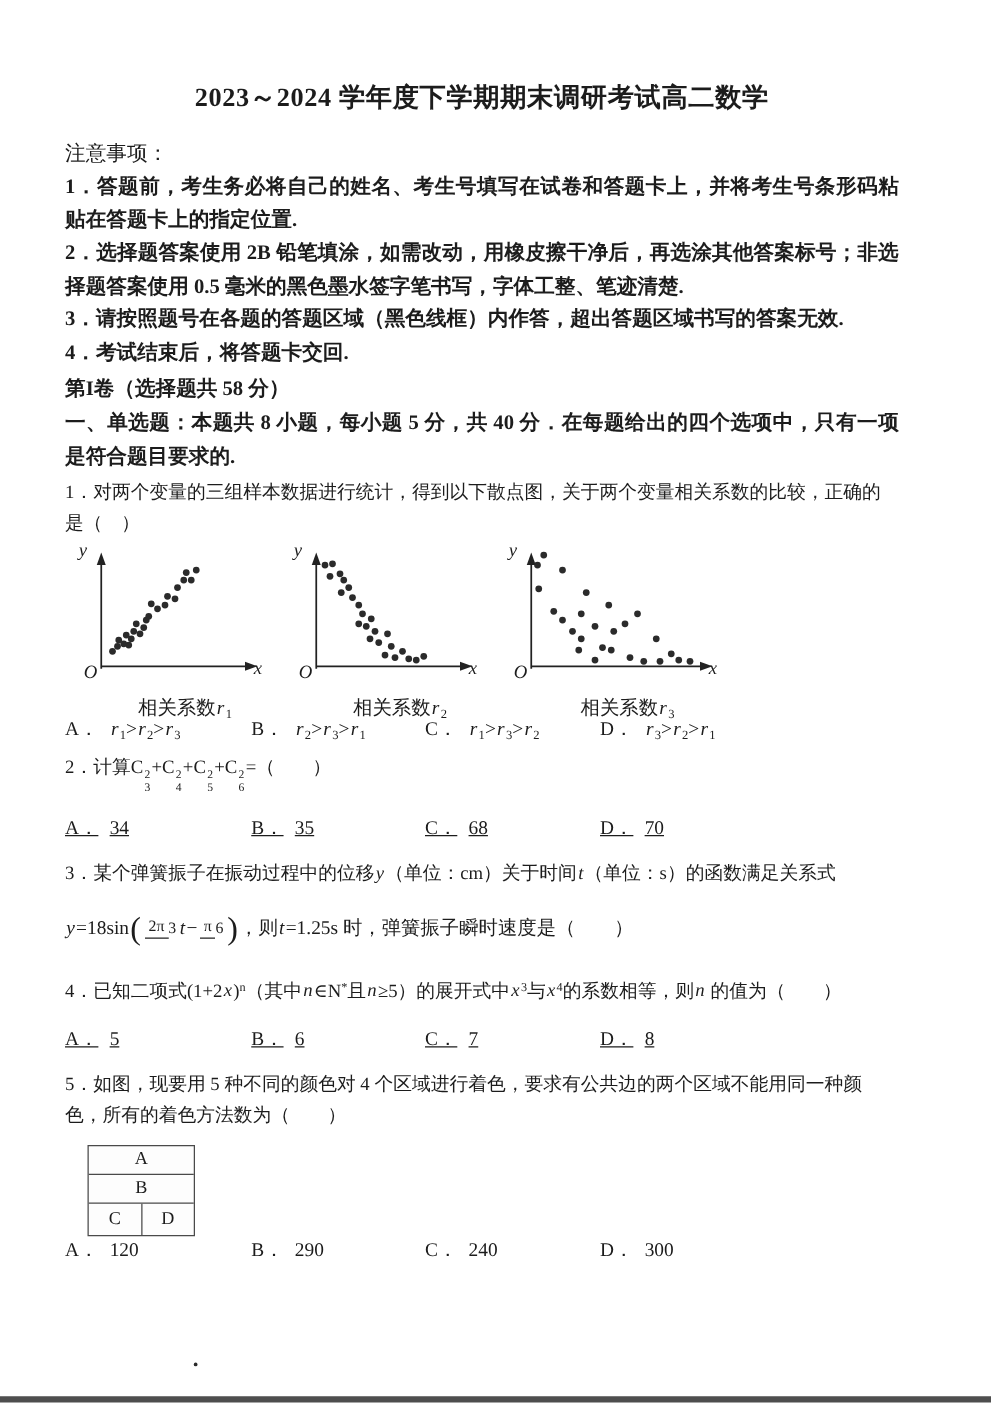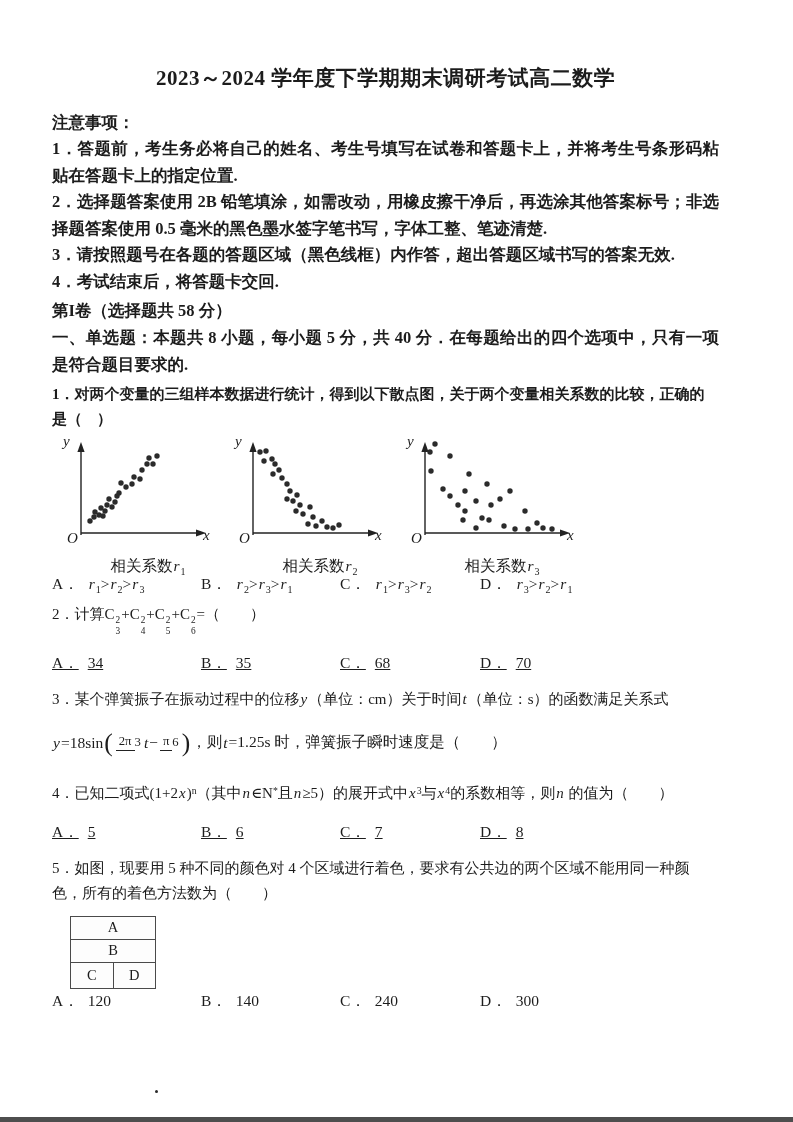--- a/index.html
+++ b/index.html
@@ -3,26 +3,26 @@
 <meta charset="utf-8">
 <style>
   html,body{margin:0;padding:0;}
   body{
     width:793px;height:1122px;position:relative;background:#ffffff;
     font-family:"Liberation Serif","DejaVu Serif",serif;color:#1c1c1c;
     overflow:hidden;
   }
   .content{position:absolute;left:52px;top:64px;width:667px;}
   .doc-title{text-align:center;font-size:21px;font-weight:bold;letter-spacing:.5px;margin:0 0 18px 0;}
-  .notice-heading{font-size:16.5px;font-weight:bold;line-height:26px;margin:0;}
+  .notice-heading{font-size:16.5px;font-weight:normal;line-height:26px;margin:0;}
   .notice-item{font-size:16.5px;font-weight:bold;line-height:26.5px;margin:0;text-align:justify;}
   .part-heading{text-align:left;font-size:16.5px;font-weight:bold;line-height:27px;margin:2px 0 0 0;}
   .sub-heading{font-size:16.5px;font-weight:bold;line-height:27px;margin:0;text-align:justify;}
   .q{font-size:15px;line-height:25px;margin:0;}
-  .q1-stem{margin-top:4px;font-weight:bold;}
+  .q1-stem{margin-top:4px;}
   .plots-row{display:flex;gap:6px;margin-top:4px;margin-left:2px;}
   .plot{position:relative;height:136px;}
   .plot-a{width:166px;}
   .plot-b{width:186px;}
   .plot-svg{display:block;}
   .plot-svg .ax{stroke:#222;stroke-width:1.4;}
   .plot-svg .ah{fill:#222;}
   .plot-svg .dots circle{fill:#2b2b2b;}
   .axis-label{position:absolute;font-style:italic;font-size:15px;line-height:14px;}
   .ylab{left:9px;top:-2px;}
@@ -263,21 +263,21 @@
             <span>C</span>
           </div>
         <div class="fig-cell">
             <span>D</span>
           </div>
       </div>
     </div>
 
     <div class="opts mt18">
       <div><span class="opt-label">A．</span><span>120</span></div>
-      <div><span class="opt-label">B．</span><span>140</span></div>
+      <div><span class="opt-label">B．</span><span>290</span></div>
       <div><span class="opt-label">C．</span><span>240</span></div>
       <div><span class="opt-label">D．</span><span>300</span></div>
     </div>
   </div>
 
 </div>
 
 <div class="stray-dot"></div>
 <div class="bottom-bar"></div>
 

